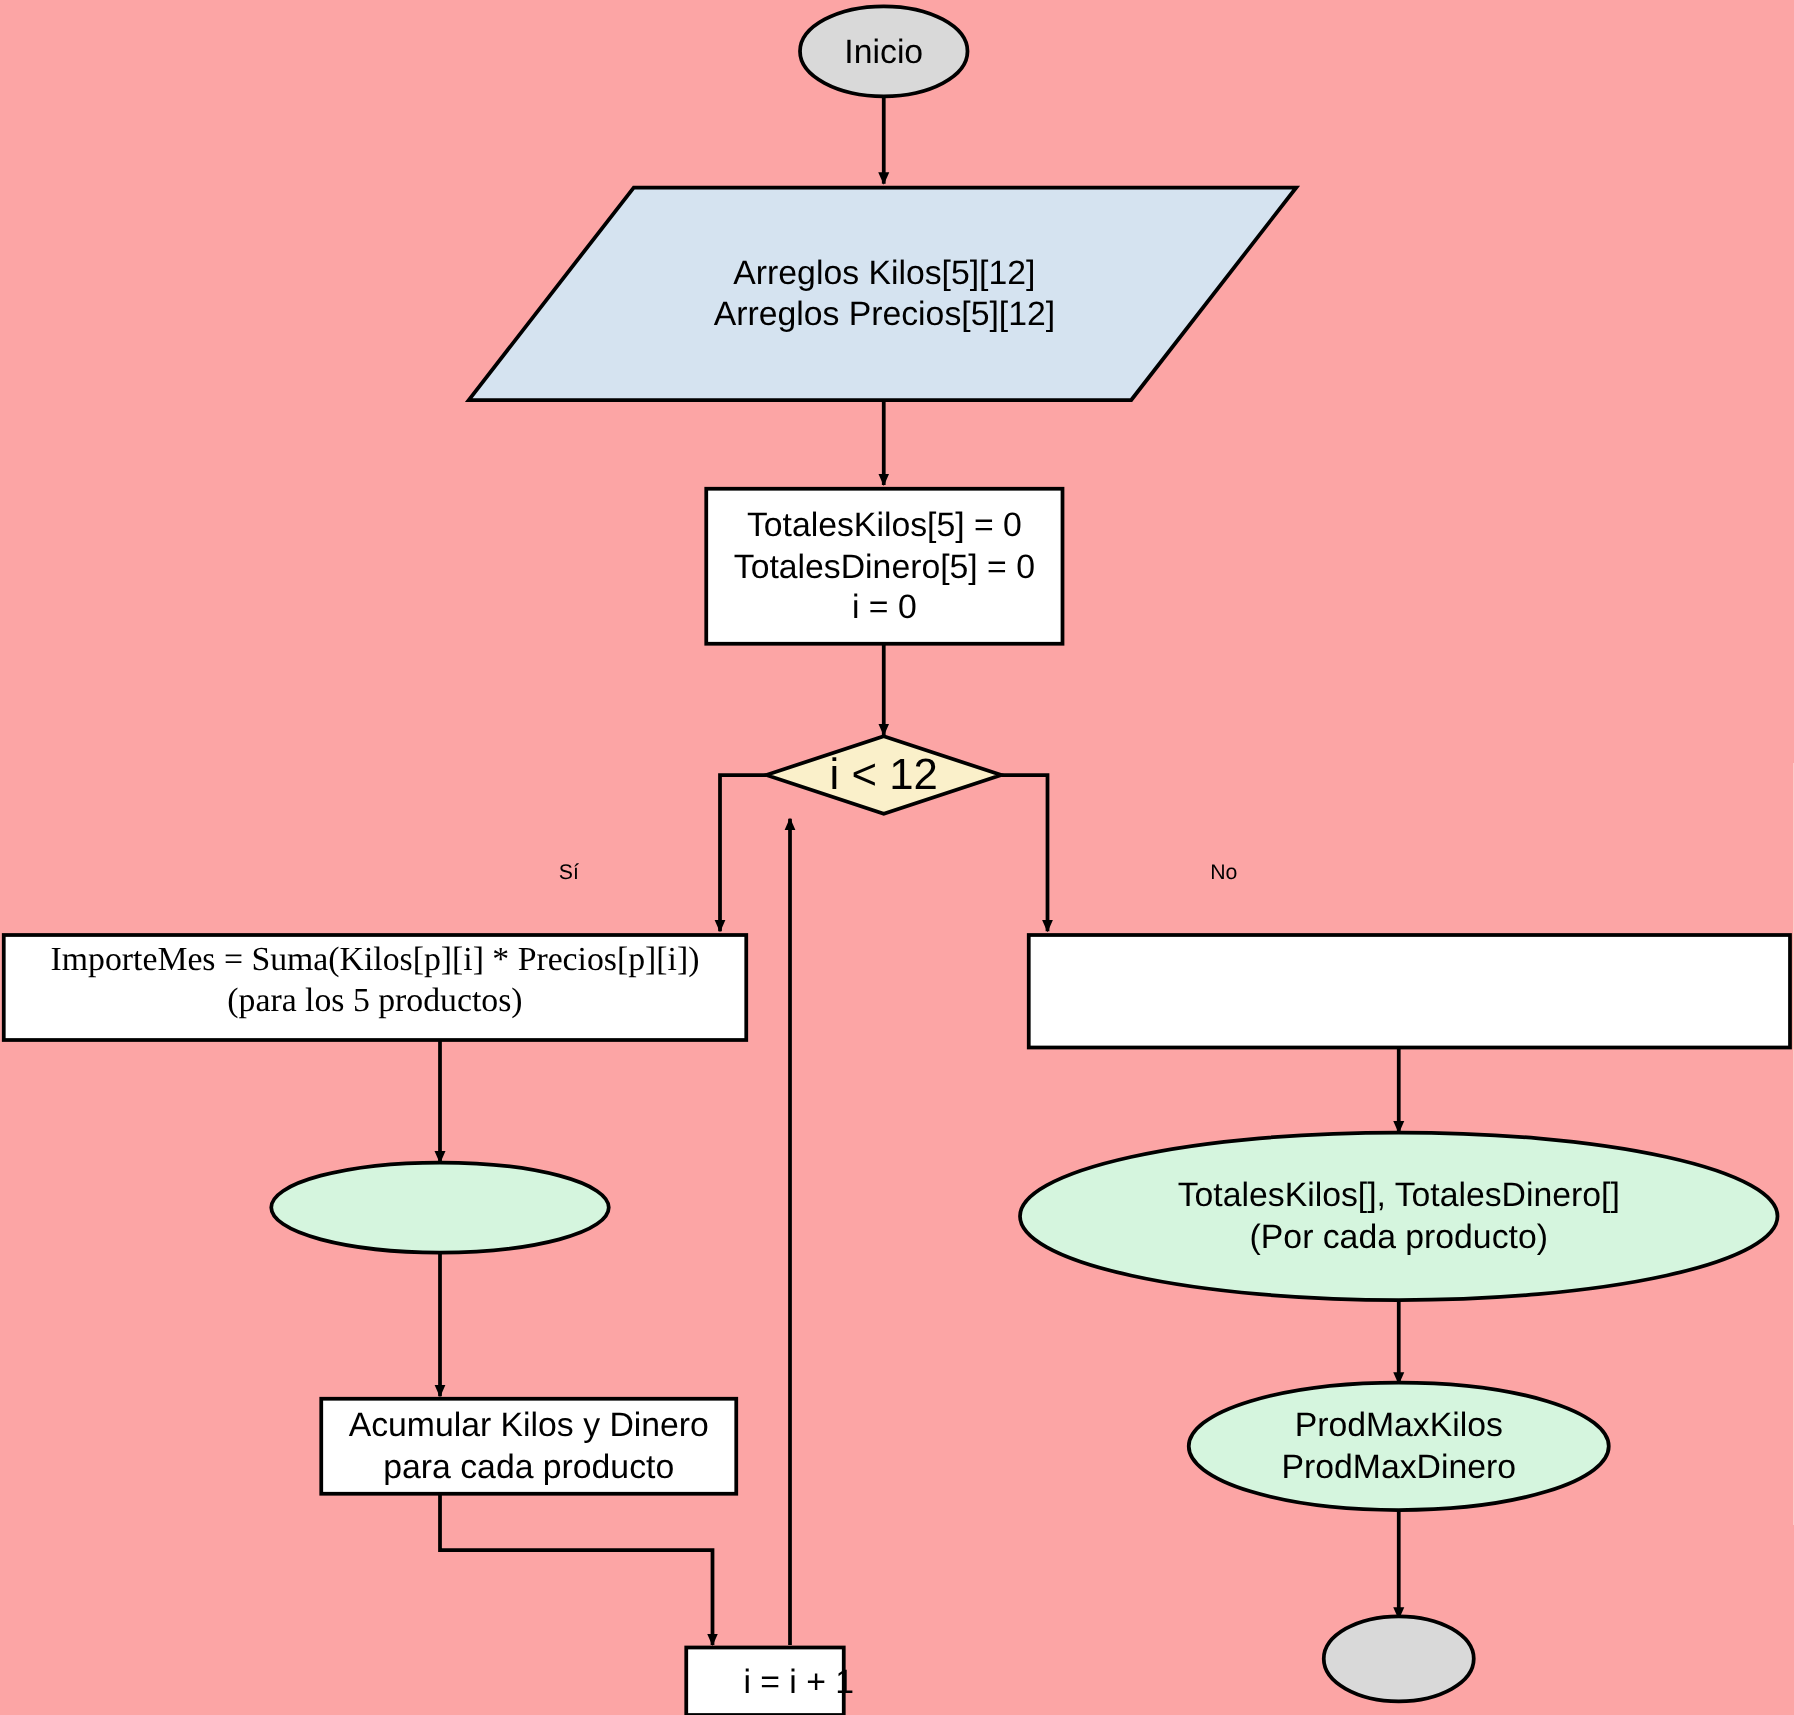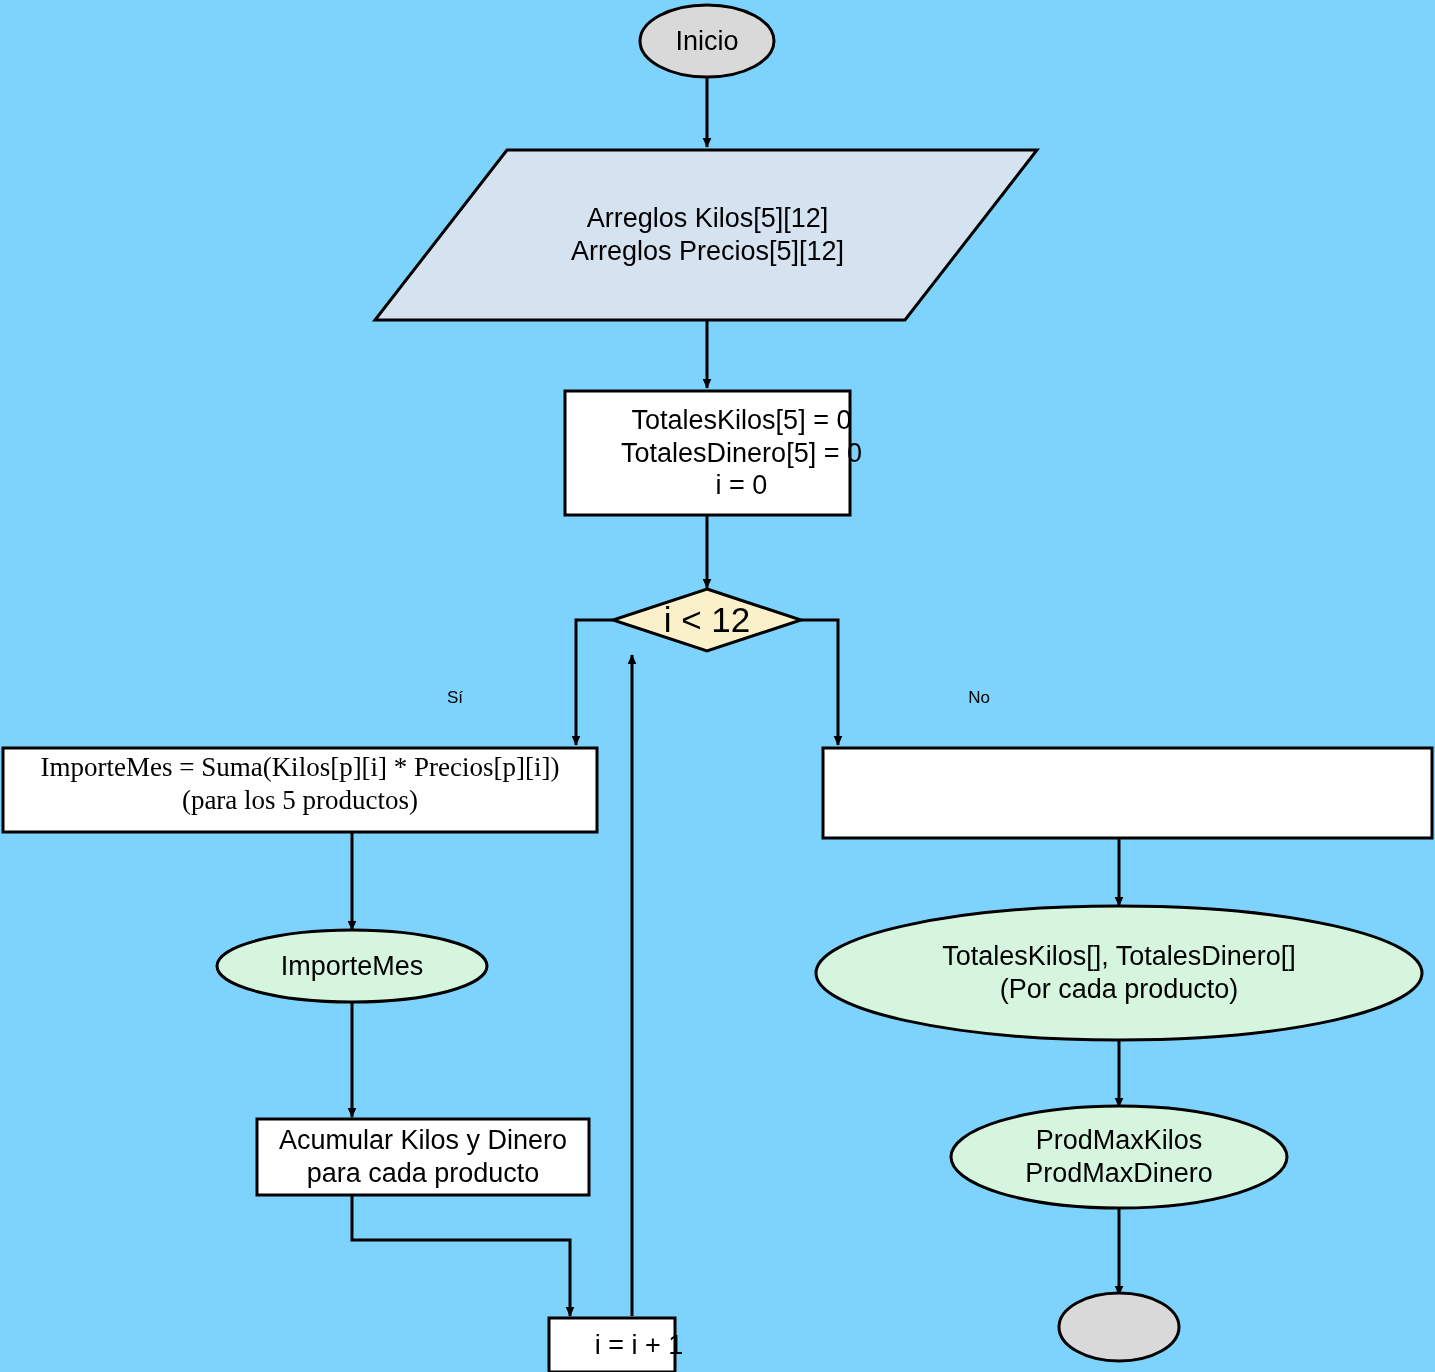--- a/index.html
+++ b/index.html
@@ -7,21 +7,21 @@
     padding: 0;
     background: #ffffff;
   }
   body {
     font-family: "Liberation Sans", sans-serif;
   }
   #flowchart-canvas {
     position: relative;
     width: 1435px;
     height: 1372px;
-    background: #7dd3fc;
+    background: #fca5a5;
     overflow: hidden;
   }
   #flow-svg {
     position: absolute;
     left: 0;
     top: 0;
     width: 1435px;
     height: 1372px;
   }
   .node-label {
@@ -111,34 +111,33 @@
     <ellipse cx="1119" cy="1157" rx="168" ry="51" fill="#d5f5de" stroke="#000000" stroke-width="3"></ellipse>
 
     <ellipse cx="1119" cy="1327" rx="60" ry="34" fill="#d9d9d9" stroke="#000000" stroke-width="3"></ellipse>
   </svg>
 
   <div class="node-label lbl-terminator" style="left:640px; top:5px; width:134px; height:72px;">Inicio</div>
 
   <div class="node-label lbl-io" style="left:425px; top:160px; width:565px; height:150px;">Arreglos Kilos[5][12]
 Arreglos Precios[5][12]</div>
 
-  <div class="node-label lbl-process" style="left:565px; top:391px; width:285px; height:124px;padding-left:34px;">TotalesKilos[5] = 0
+  <div class="node-label lbl-process" style="left:565px; top:391px; width:285px; height:124px;">TotalesKilos[5] = 0
 TotalesDinero[5] = 0
 i = 0</div>
 
   <div class="node-label lbl-decision" style="left:637px; top:589px; width:140px; height:62px;">i &lt; 12</div>
 
   <div class="edge-label" style="left:420px; top:688px; width:70px;">Sí</div>
 
   <div class="edge-label" style="left:944px; top:688px; width:70px;">No</div>
 
   <div class="node-label lbl-process" style="left:3px; top:748px; width:594px; height:72px;font-family:Liberation Serif, serif;">ImporteMes = Suma(Kilos[p][i] * Precios[p][i])
 (para los 5 productos)</div>
 
-  <div class="node-label lbl-output" style="left:217px; top:930px; width:270px; height:72px;">ImporteMes</div>
 
   <div class="node-label lbl-process" style="left:257px; top:1119px; width:332px; height:76px;">Acumular Kilos y Dinero
 para cada producto</div>
 
   <div class="node-label lbl-process" style="left:549px; top:1318px; width:126px; height:54px;margin-left:27px;">i = i + 1</div>
 
 
   <div class="node-label lbl-output" style="left:816px; top:906px; width:606px; height:134px;">TotalesKilos[], TotalesDinero[]
 (Por cada producto)</div>
 

